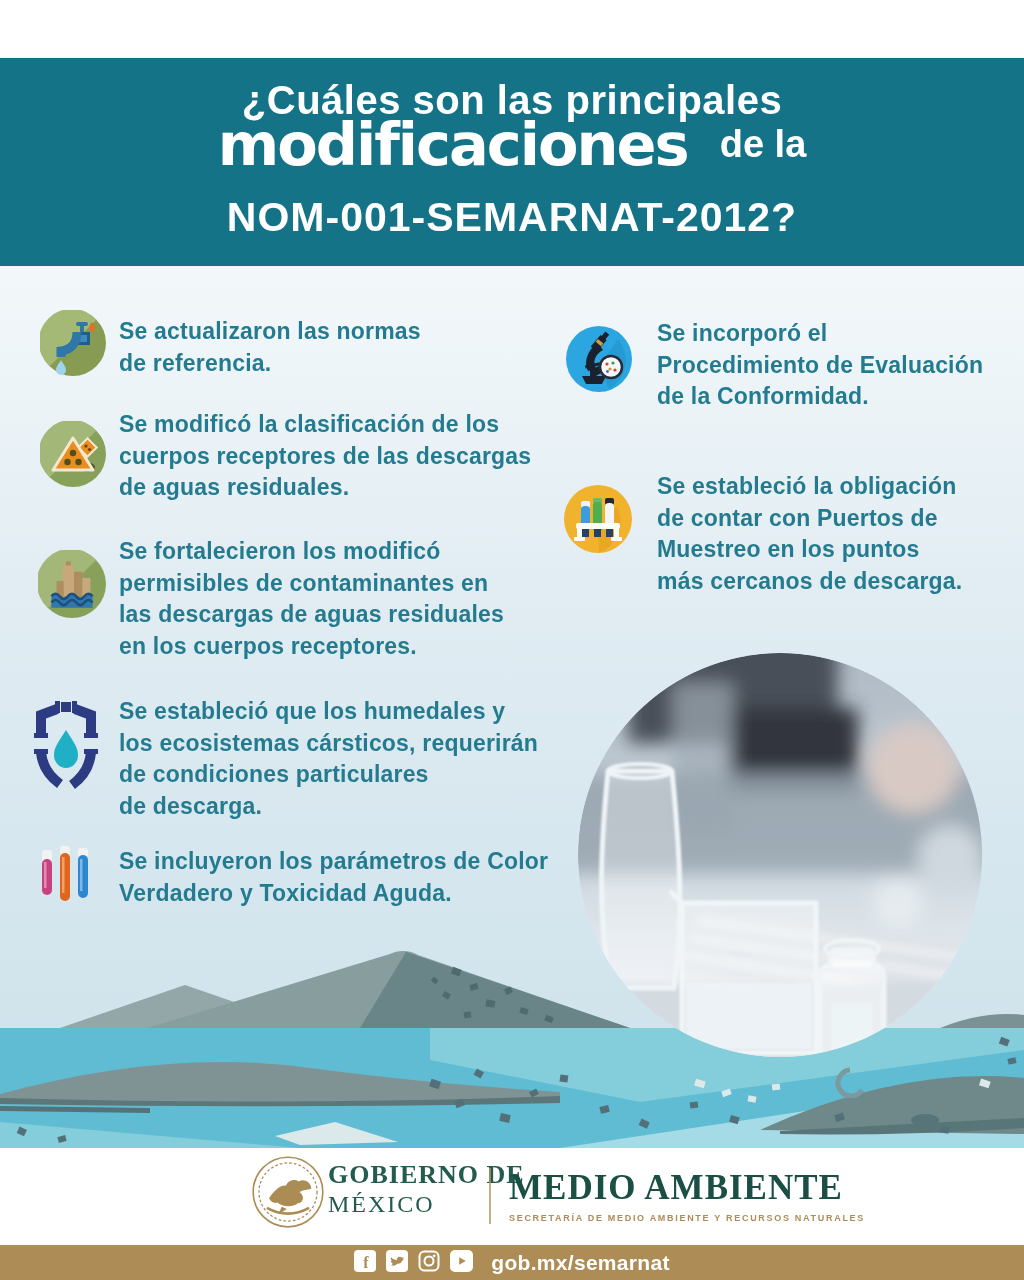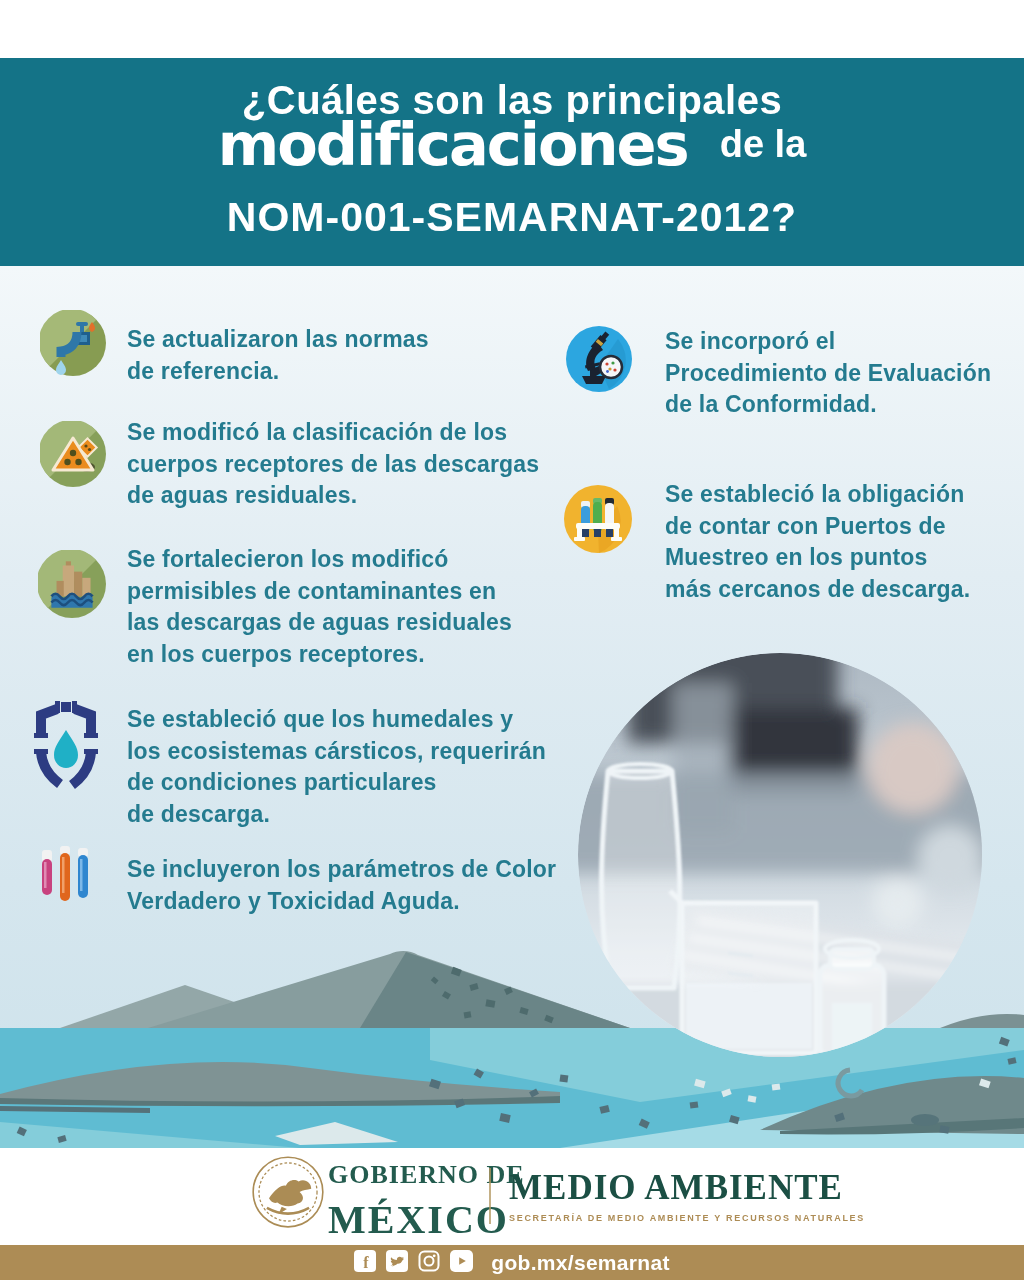--- a/index.html
+++ b/index.html
@@ -13,28 +13,28 @@
   .t2 .big{font-family:"DejaVu Sans",sans-serif;font-size:59px;font-weight:bold;letter-spacing:-2px;vertical-align:middle;}
   .t2 .suffix{font-size:38px;font-weight:700;margin-left:32px;vertical-align:middle;}
   .t3{position:absolute;top:136px;left:0;width:100%;text-align:center;font-size:41px;font-weight:800;letter-spacing:1px;}
   
   .body-bg{position:absolute;left:0;top:266px;width:1024px;height:882px;
            background:linear-gradient(180deg,#f3f8fa 0%,#e2edf3 35%,#d5e6ee 70%,#cde2eb 100%);}
   .landscape{position:absolute;left:0;top:930px;width:1024px;height:218px;z-index:2;}
   .photo{position:absolute;left:578px;top:653px;width:405px;height:405px;border-radius:50%;overflow:hidden;z-index:3;}
   .item{position:absolute;z-index:4;}
   .icon{position:absolute;}
-  .itxt{margin:12px;color:#247b8f;font-size:23px;line-height:31.5px;font-weight:700;
+  .itxt{margin:4px;color:#247b8f;font-size:23px;line-height:31.5px;font-weight:700;
         letter-spacing:.2px;white-space:pre-line;}
   
   .band-footer{position:absolute;left:0;top:1148px;width:1024px;height:97px;background:#ffffff;z-index:5;}
   .seal{position:absolute;left:250px;top:6px;}
   .gov{position:absolute;left:328px;top:14px;color:#235b4e;font-family:"Liberation Serif",serif;line-height:1;}
   .gov .g1{font-size:26px;font-weight:700;letter-spacing:1px;}
-  .gov .g2{font-size:40px;font-weight:700;letter-spacing:2px;margin-top:12px;}
+  .gov .g2{font-size:24px;font-weight:400;letter-spacing:2px;margin-top:4px;}
   .vdiv{position:absolute;left:489px;top:20px;width:2px;height:56px;background:#b2955e;opacity:.75;}
   .ministry{position:absolute;left:509px;top:22px;color:#1b4f44;}
   .ministry .m1{font-family:"Liberation Serif",serif;font-size:35px;font-weight:700;letter-spacing:1px;line-height:1;}
   .ministry .m2{margin-top:8px;font-size:9px;font-weight:700;letter-spacing:1.7px;color:#ad8c55;}
   .band-gold{position:absolute;left:0;top:1245px;width:1024px;height:35px;background:#ad8c55;z-index:5;
              display:flex;align-items:center;justify-content:center;gap:10px;}
   .band-gold .url{color:#fff;font-size:21px;font-weight:700;margin-left:8px;letter-spacing:.3px;}
   .sicon{display:block;}
 </style>
 </head>

